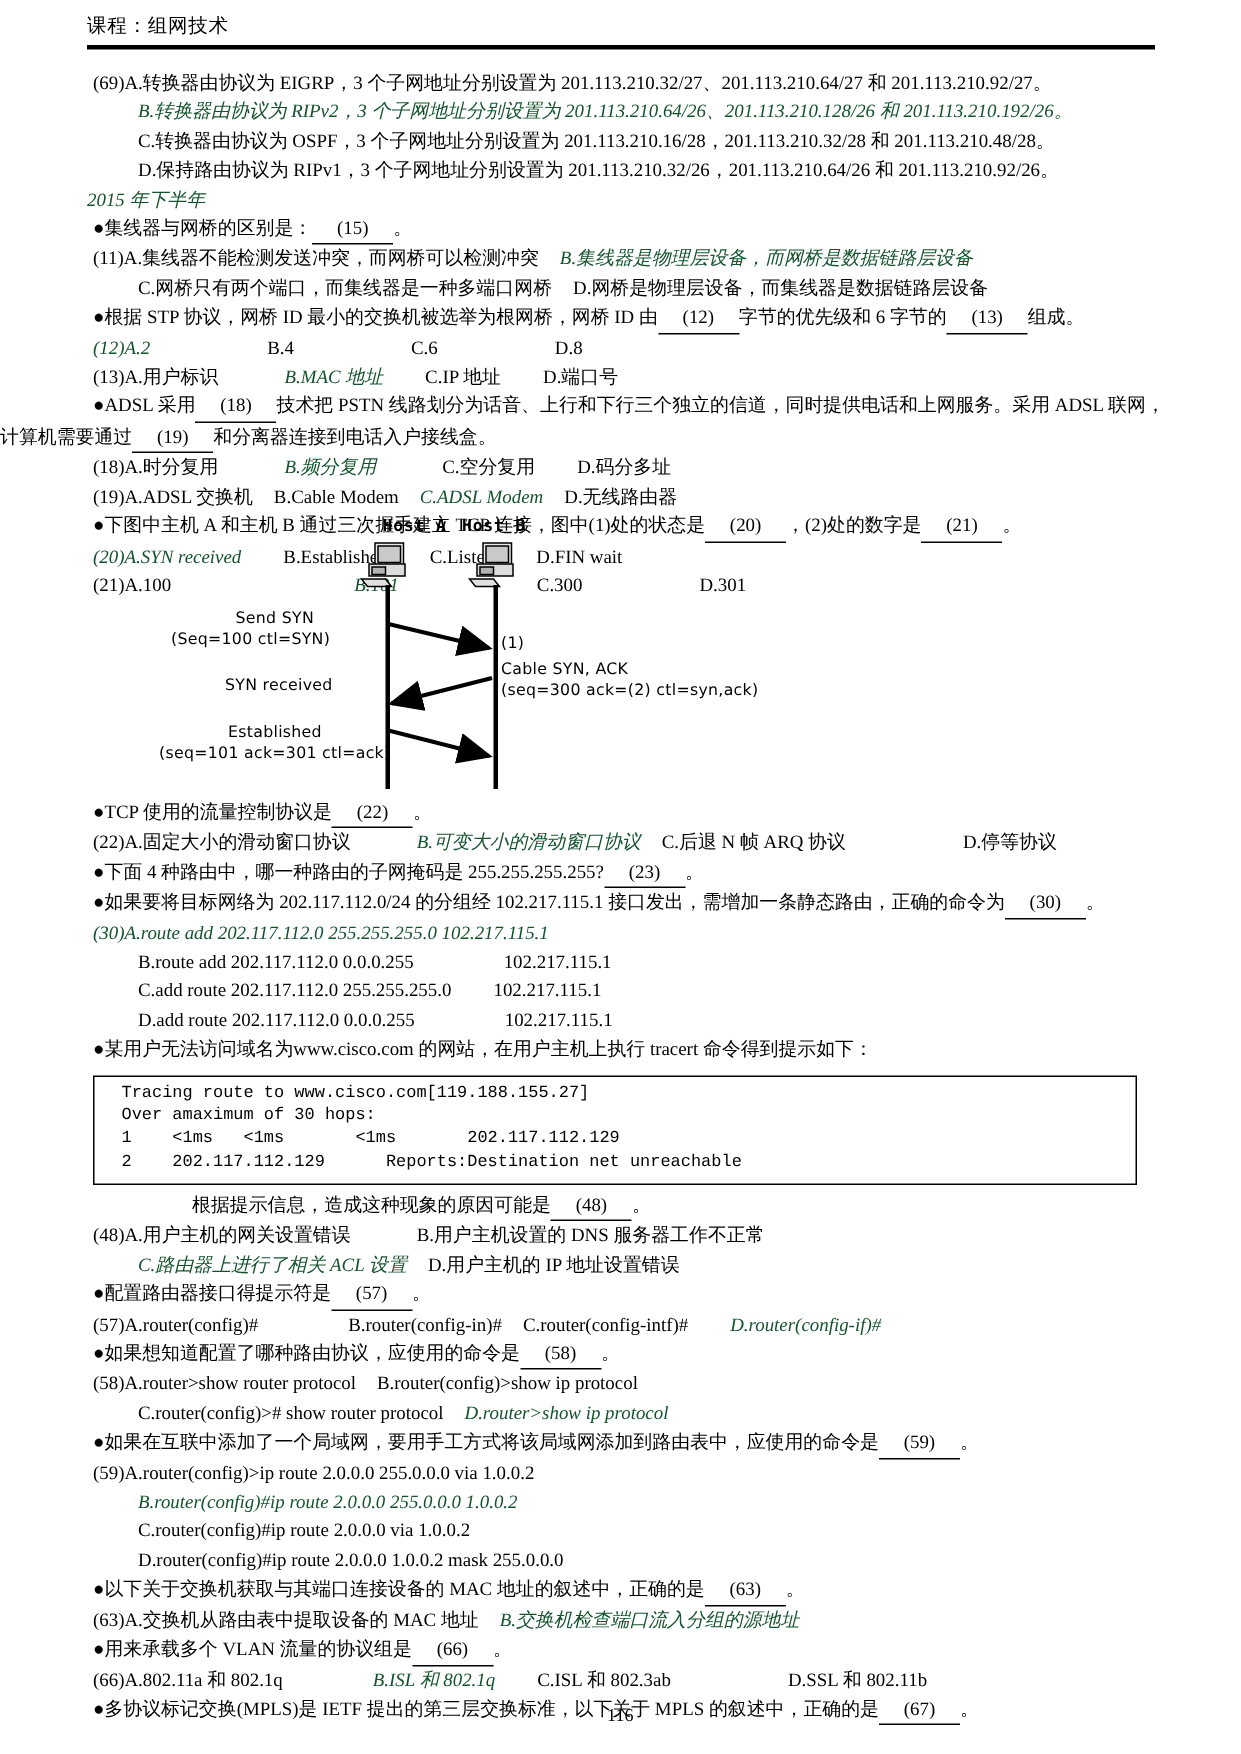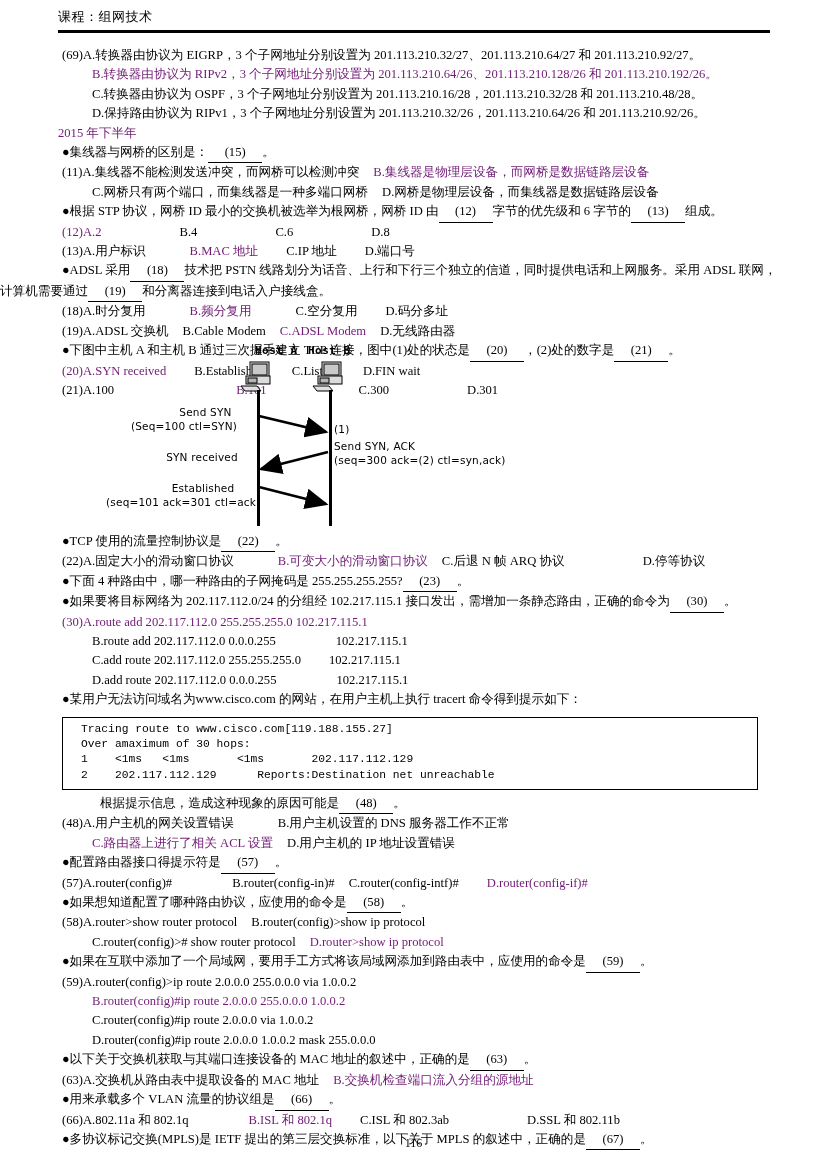--- a/index.html
+++ b/index.html
@@ -16,41 +16,41 @@
   .hdr-rule{height:3px;background:#000;width:712px;}
 
   
   .body{position:absolute;left:0;top:46px;width:827px;}
   .ln{
     font-size:12.6px;line-height:19.4px;white-space:nowrap;
     padding-left:62px;
   }
   .ind2{padding-left:92px;}
   .ind0{padding-left:58px;}
-  .red{color:#701a75;}
+  .red{color:#14532d;font-style:italic;}
   .blank{display:inline-block;border-bottom:1px solid #000;text-align:center;min-width:46px;padding:0 4px;}
   .sp1{display:inline-block;width:14px;}
   .sp2{display:inline-block;width:28px;}
   .sp3{display:inline-block;width:44px;}
   .sp4{display:inline-block;width:60px;}
   .sp5{display:inline-block;width:78px;}
 
   
   .diagram{position:absolute;left:0;top:340px;width:827px;height:196px;}
   .host-label{
     position:absolute;font-family:"DejaVu Sans Mono","Liberation Mono",monospace;
     font-size:11px;font-weight:bold;letter-spacing:.5px;
   }
   .pc{position:absolute;width:40px;height:34px;}
   .tl{position:absolute;width:3px;background:#000;}
   .dlabel{
     position:absolute;font-family:"DejaVu Sans","Liberation Sans",sans-serif;
     font-size:10.5px;white-space:nowrap;letter-spacing:.2px;
   }
-  .dlabel.r{text-align:center;}
+  .dlabel.r{text-align:left;}
   svg.arrows{position:absolute;left:0;top:0;width:827px;height:196px;overflow:visible;}
 
   
   .tbox{
     position:absolute;left:62px;top:717px;width:696px;height:73px;
     border:1.6px solid #000;box-sizing:border-box;
   }
   .tline{
     font-family:"Liberation Mono","DejaVu Sans Mono",monospace;
     font-size:11.3px;line-height:15.2px;white-space:pre;padding-left:18px;
@@ -139,21 +139,21 @@
       </defs>
       <line x1="259" y1="76" x2="326" y2="92" stroke="#000" stroke-width="2.6" marker-end="url(#ah)"></line>
       <line x1="328" y1="112" x2="261" y2="129" stroke="#000" stroke-width="2.6" marker-end="url(#ah)"></line>
       <line x1="259" y1="147" x2="326" y2="164" stroke="#000" stroke-width="2.6" marker-end="url(#ah)"></line>
     </svg>
 
     <div class="dlabel r" style="left:157px;top:66px;width:97px;">Send SYN</div>
     <div class="dlabel r" style="left:114px;top:80px;width:140px;">(Seq=100 ctl=SYN)</div>
     <div class="dlabel" style="left:334px;top:83px;">(1)</div>
 
-    <div class="dlabel" style="left:334px;top:100px;">Send SYN, ACK</div>
+    <div class="dlabel" style="left:334px;top:100px;">Cable SYN, ACK</div>
     <div class="dlabel" style="left:334px;top:114px;">(seq=300 ack=(2)  ctl=syn,ack)</div>
 
     <div class="dlabel r" style="left:150px;top:111px;width:104px;">SYN received</div>
 
     <div class="dlabel r" style="left:152px;top:142px;width:102px;">Established</div>
     <div class="dlabel r" style="left:106px;top:156px;width:148px;">(seq=101 ack=301 ctl=ack)</div>
   </div>
 
   <div class="body" style="top:532px;">
 
@@ -173,21 +173,21 @@
 
   <div class="tbox">
     <div class="tline">Tracing route to www.cisco.com[119.188.155.27]</div>
     <div class="tline">Over amaximum of 30 hops:</div>
     <div class="tline">1    &lt;1ms   &lt;1ms       &lt;1ms       202.117.112.129</div>
     <div class="tline">2    202.117.112.129      Reports:Destination net unreachable</div>
   </div>
 
   <div class="body" style="top:794px;">
 
-    <div class="ln ind0" style="padding-left:100px;"><span>根据提示信息，造成这种现象的原因可能是</span><span class="blank">(48)</span><span>。</span></div>
+    <div class="ln ind0" style="padding-left:100px;margin-left:28px;"><span>根据提示信息，造成这种现象的原因可能是</span><span class="blank">(48)</span><span>。</span></div>
     <div class="ln"><span>(48)A.用户主机的网关设置错误</span><span class="sp3"></span><span>B.用户主机设置的 DNS 服务器工作不正常</span></div>
     <div class="ln ind2"><span class="red">C.路由器上进行了相关 ACL 设置</span><span class="sp1"></span><span>D.用户主机的 IP 地址设置错误</span></div>
 
     <div class="ln"><span>●配置路由器接口得提示符是</span><span class="blank">(57)</span><span>。</span></div>
     <div class="ln"><span>(57)A.router(config)#</span><span class="sp4"></span><span>B.router(config-in)#</span><span class="sp1"></span><span>C.router(config-intf)#</span><span class="sp2"></span><span class="red">D.router(config-if)#</span></div>
 
     <div class="ln"><span>●如果想知道配置了哪种路由协议，应使用的命令是</span><span class="blank">(58)</span><span>。</span></div>
     <div class="ln"><span>(58)A.router&gt;show router protocol</span><span class="sp1"></span><span>B.router(config)&gt;show ip protocol</span></div>
     <div class="ln ind2"><span>C.router(config)&gt;# show router protocol</span><span class="sp1"></span><span class="red">D.router&gt;show ip protocol</span></div>
 

